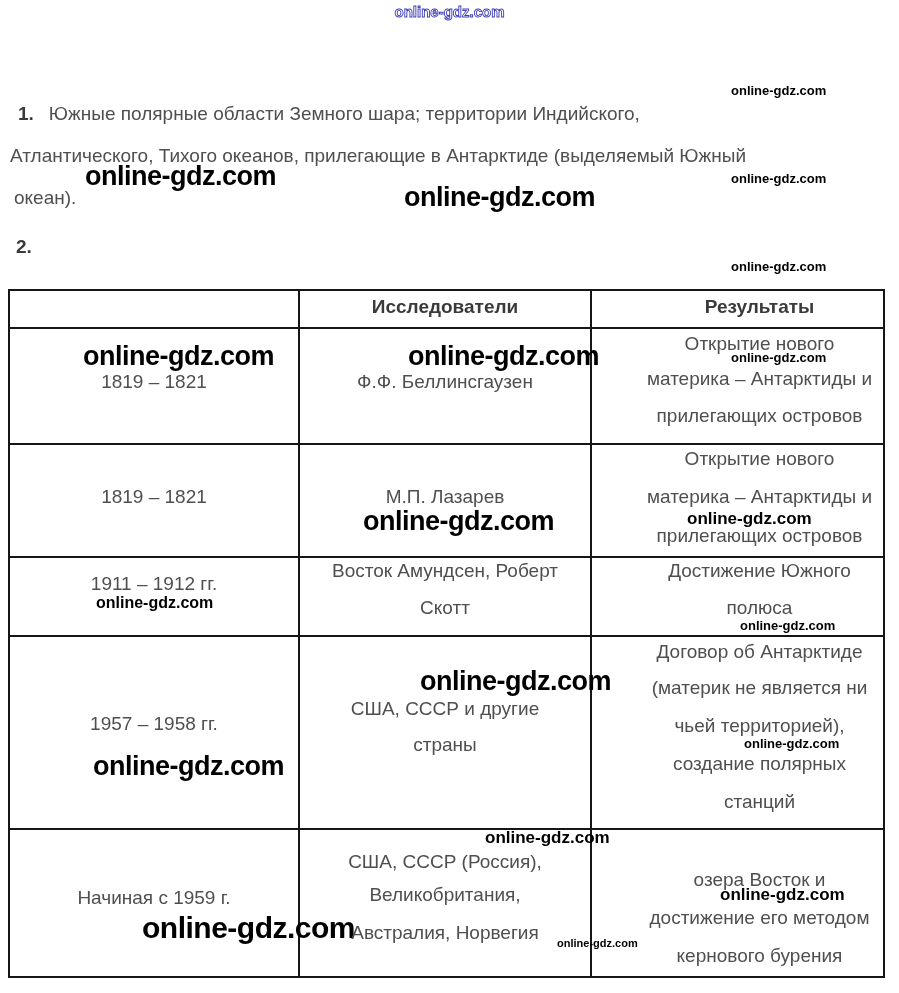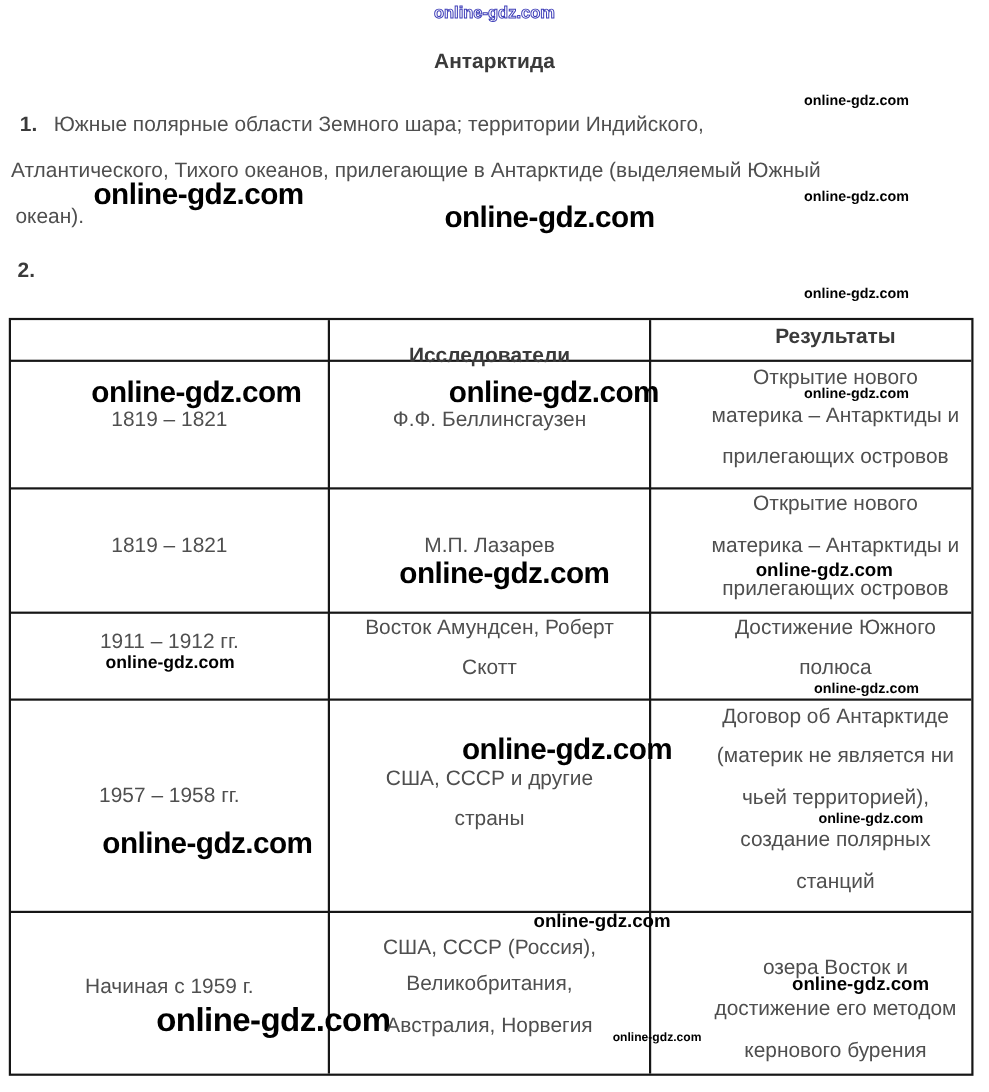--- a/index.html
+++ b/index.html
@@ -34,21 +34,20 @@
   .vline,.hline { position:absolute; background:#161616; }
   .num { display:inline-block; margin-right:15px; }
 </style>
 </head>
 <body>
 
 <div class="page">
 
   <div class="abs full wm-blue" style="top:3px">online-gdz.com</div>
 
-  <div class="abs full t bold dark" style="top:46px">Антарктида</div>
 
   <div class="abs wm wm-sm" style="left:731px;top:83px">online-gdz.com</div>
 
   <div class="abs t" style="left:18px;top:103px">
     <span class="bold dark num">1.</span><span>Южные полярные области Земного шара; территории Индийского,</span>
   </div>
   <div class="abs t" style="left:10px;top:145px">Атлантического, Тихого океанов, прилегающие в Антарктиде (выделяемый Южный</div>
   <div class="abs t" style="left:14px;top:187px">океан).</div>
 
   <div class="abs wm wm-lg" style="left:85px;top:161px">online-gdz.com</div>
@@ -60,21 +59,21 @@
 
   <div class="abs tbl"></div>
   <div class="vline" style="left:298px;top:291px;width:2px;height:685px"></div>
   <div class="vline" style="left:590px;top:291px;width:2px;height:685px"></div>
   <div class="hline" style="left:10px;top:327px;width:873px;height:2px"></div>
   <div class="hline" style="left:10px;top:443px;width:873px;height:2px"></div>
   <div class="hline" style="left:10px;top:556px;width:873px;height:2px"></div>
   <div class="hline" style="left:10px;top:635px;width:873px;height:2px"></div>
   <div class="hline" style="left:10px;top:828px;width:873px;height:2px"></div>
 
-  <div class="abs t bold dark c2" style="top:313px">Исследователи</div>
+  <div class="abs t bold dark c2" style="top:296px">Исследователи</div>
   <div class="abs t bold dark c3" style="top:296px">Результаты</div>
 
   <div class="abs wm wm-lg" style="left:83px;top:341px">online-gdz.com</div>
   <div class="abs t c1" style="top:371px">1819 – 1821</div>
   <div class="abs wm wm-lg" style="left:408px;top:341px">online-gdz.com</div>
   <div class="abs t c2" style="top:371px">Ф.Ф. Беллинсгаузен</div>
   <div class="abs t c3" style="top:333px">Открытие нового</div>
   <div class="abs wm wm-sm" style="left:731px;top:350px">online-gdz.com</div>
   <div class="abs t c3" style="top:368px">материка – Антарктиды и</div>
   <div class="abs t c3" style="top:405px">прилегающих островов</div>

